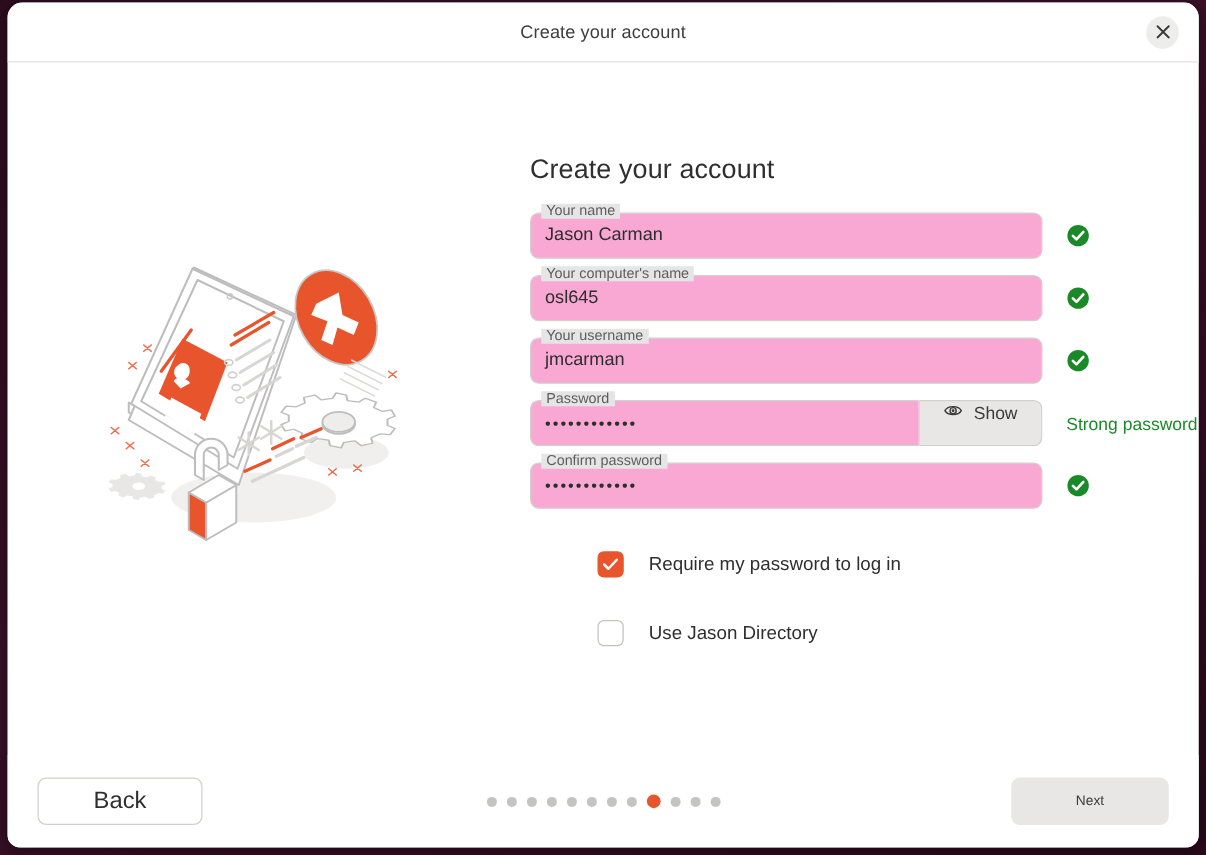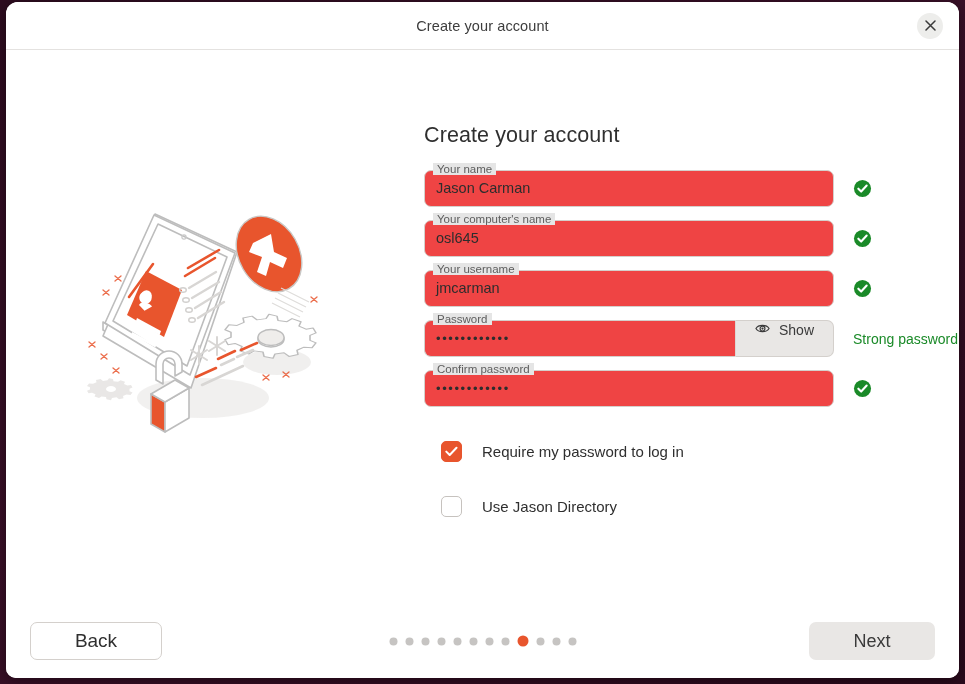--- a/index.html
+++ b/index.html
@@ -98,21 +98,21 @@
     position: relative;
     width: 410px;
     flex: 0 0 410px;
   }
   .field-box {
     box-sizing: border-box;
     width: 100%;
     height: 37px;
     border: 1px solid #d4d0cc;
     border-radius: 7px;
-    background: #ef4444;
+    background: #f9a8d4;
     display: flex;
     align-items: center;
     padding: 0 11px;
     font-size: 14.5px;
     color: #2d2d2d;
     cursor: text;
   }
   .field-label {
     position: absolute;
     top: -7px;
@@ -171,21 +171,21 @@
     margin-left: 19px;
     font-size: 14px;
     white-space: nowrap;
   }
 
   
   .check-row {
     display: flex;
     align-items: center;
     margin-top: 34px;
-    margin-left: 17px;
+    margin-left: 54px;
     cursor: pointer;
   }
   .check-box {
     width: 21px;
     height: 21px;
     flex: 0 0 21px;
     border-radius: 5px;
     box-sizing: border-box;
     display: flex;
     align-items: center;
@@ -225,21 +225,21 @@
     color: #2f2f2f;
     cursor: pointer;
     font-family: "Liberation Sans", sans-serif;
   }
   #next-button {
     width: 126px;
     height: 38px;
     border: none;
     border-radius: 7px;
     background: #e9e7e5;
-    font-size: 18px;
+    font-size: 11px;
     color: #3a3a3a;
     cursor: pointer;
     margin-left: auto;
     font-family: "Liberation Sans", sans-serif;
   }
   #page-dots {
     position: absolute;
     left: 50%;
     top: 50%;
     transform: translate(-50%, -50%);

